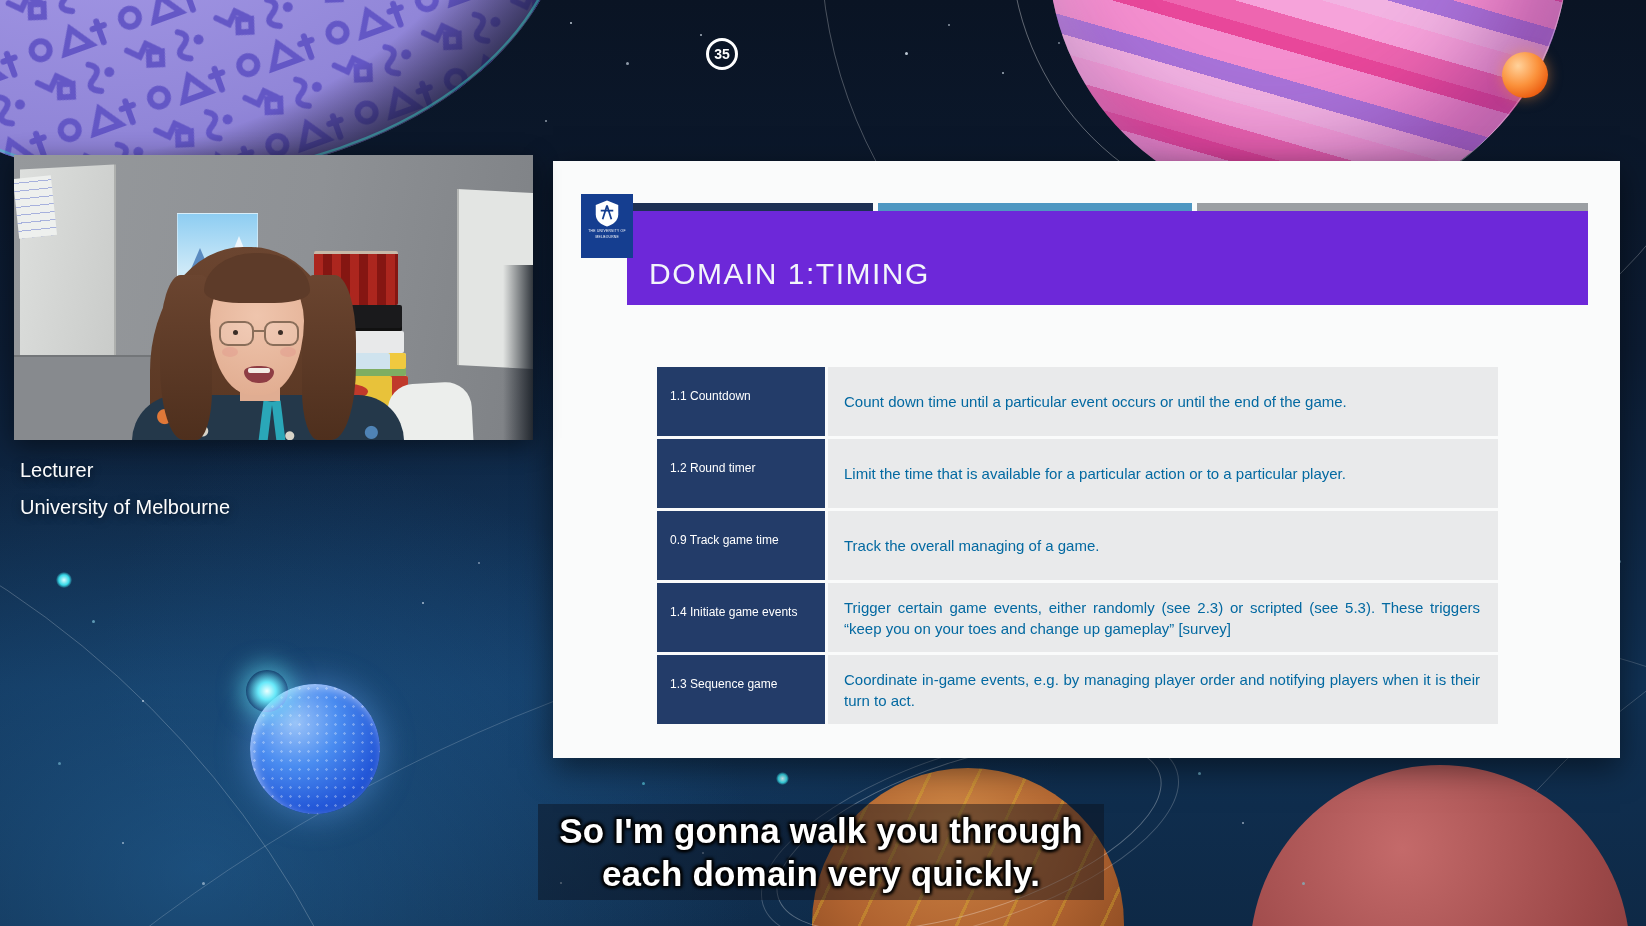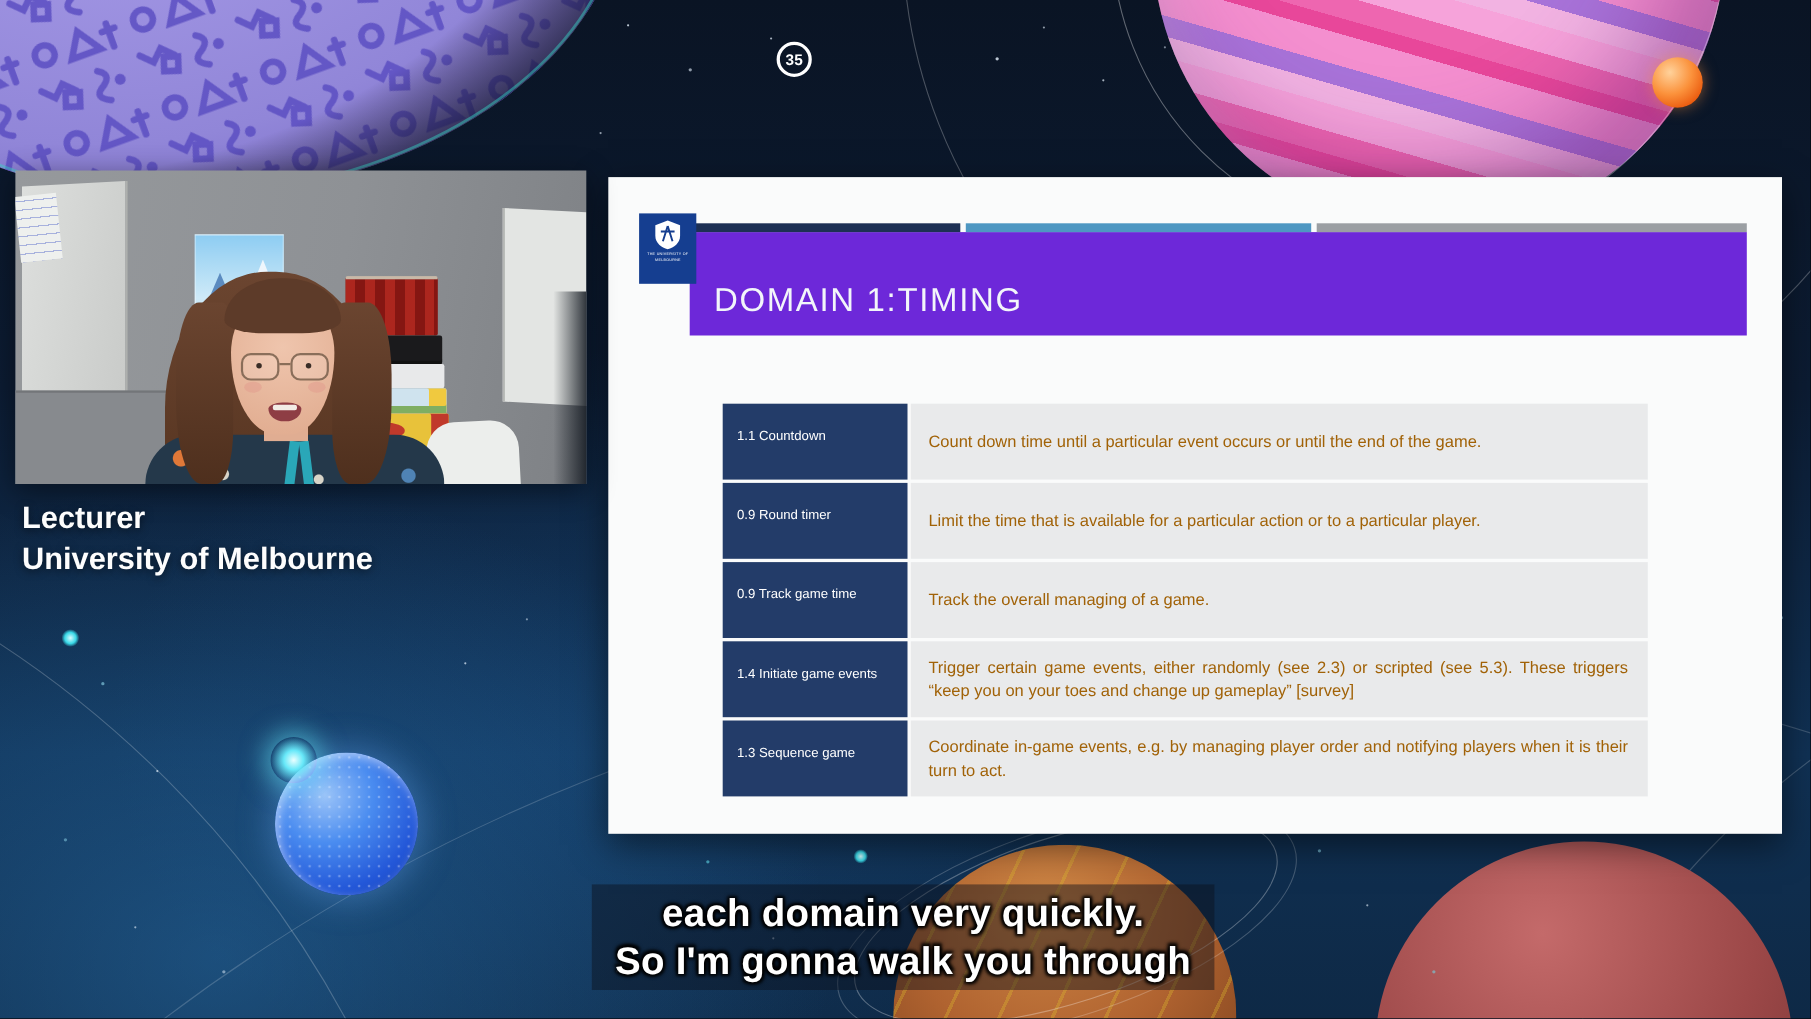--- a/index.html
+++ b/index.html
@@ -98,39 +98,39 @@
   #webcam .lens{ position:absolute; top:166px; width:35px; height:25px; border:2px solid rgba(120,95,75,.85); border-radius:9px; background:rgba(255,242,236,.16); }
   #webcam .bridge{ left:240px; top:175px; width:10px; height:2px; background:rgba(120,95,75,.85); }
   #webcam .eye{ position:absolute; top:175px; width:5px; height:5px; background:#3a2d26; border-radius:50%; }
   #webcam .mouth{ left:230px; top:211px; width:30px; height:17px; background:#8e3d44; border-radius:45% 45% 50% 50% / 35% 35% 70% 70%; overflow:hidden; }
   #webcam .teeth{ left:4px; top:2px; width:22px; height:5px; background:#f2ece6; border-radius:2px; position:absolute; }
   #webcam .blush{ position:absolute; top:192px; width:16px; height:10px; background:rgba(226,148,138,.4); border-radius:50%; }
 
   
   #nameplate{ left:20px; top:452px; z-index:15; color:#fdfdfd; text-shadow:0 2px 8px rgba(0,0,0,.55); }
   #nameplate .n1{ font-size:30px; font-weight:700; line-height:38px; }
-  #nameplate .n2, #nameplate .n3{ font-size:28px; font-weight:700; line-height:37px; }
+  #nameplate .n2, #nameplate .n3{ font-size:20px; font-weight:400; line-height:37px; }
 
   
   #slide{ left:553px; top:161px; width:1067px; height:597px; background:#fafbfb; z-index:10; box-shadow:0 10px 30px rgba(0,0,0,.5); }
   #uom-logo{ left:28px; top:33px; width:52px; height:64px; background:#153e90; z-index:3; color:#fff;
     display:flex; flex-direction:column; align-items:center; padding-top:4px; }
   #uom-logo .uline{ font-size:6px; transform:scale(.55); transform-origin:center; line-height:6px; white-space:nowrap; letter-spacing:.5px; }
   .bar{ position:absolute; top:42px; height:8px; z-index:2; }
   #bar-navy{ left:37px; width:283px; background:#1d3054; }
   #bar-blue{ left:325px; width:314px; background:#4e97c2; }
   #bar-gray{ left:644px; width:391px; background:#9b9fa3; }
   #title-box{ left:74px; top:50px; width:961px; height:94px; background:#6d28d9; z-index:1;
     display:flex; align-items:flex-end; padding:0 0 14px 22px; }
   #slide-title{ color:#f2f5fa; font-size:30px; font-weight:500; letter-spacing:1.5px; }
   #timing-table{ left:104px; top:206px; width:841px; }
   .trow{ display:flex; height:69px; margin-bottom:3px; }
   .tlabel{ width:168px; margin-right:3px; background:#233c69; color:#fff; font-size:12px; font-weight:500;
     display:flex; align-items:center; padding:6px 10px 16px 13px; line-height:19px; }
-  .tdesc{ flex:1; background:#e9eaeb; color:#a16207; font-size:15px; line-height:21px;
+  .tdesc{ flex:1; background:#e9eaeb; color:#0369a1; font-size:15px; line-height:21px;
     display:flex; align-items:center; padding:6px 18px 6px 16px; text-align:justify; }
 
   
   #caption{ left:538px; top:804px; width:566px; height:96px; background:rgba(10,16,26,.45); z-index:20;
     display:flex; flex-direction:column; align-items:center; justify-content:center; }
   #caption div{ color:#fff; font-size:35px; font-weight:600; line-height:43px; letter-spacing:.2px;
     text-shadow:2px 2px 3px rgba(0,0,0,.95), -2px -2px 3px rgba(0,0,0,.95), 2px -2px 3px rgba(0,0,0,.95), -2px 2px 3px rgba(0,0,0,.95); }
 </style>
 </head>
 <body>
@@ -280,36 +280,36 @@
       </svg>
       <span class="uline">THE UNIVERSITY OF</span>
       <span class="uline">MELBOURNE</span>
     </div>
     <div id="timing-table" class="abs">
         <div class="trow">
           <div class="tlabel">1.1 Countdown</div>
           <div class="tdesc">Count down time until a particular event occurs or until the end of the game.</div>
         </div>
         <div class="trow">
-          <div class="tlabel">0.9 Round timer</div>
+          <div class="tlabel">1.2 Round timer</div>
           <div class="tdesc">Limit the time that is available for a particular action or to a particular player.</div>
         </div>
         <div class="trow">
           <div class="tlabel">0.9 Track game time</div>
           <div class="tdesc">Track the overall managing of a game.</div>
         </div>
         <div class="trow">
           <div class="tlabel">1.4 Initiate game events</div>
           <div class="tdesc">Trigger certain game events, either randomly (see 2.3) or scripted (see 5.3). These triggers “keep you on your toes and change up gameplay” [survey]</div>
         </div>
         <div class="trow">
           <div class="tlabel">1.3 Sequence game</div>
           <div class="tdesc">Coordinate in-game events, e.g. by managing player order and notifying players when it is their turn to act.</div>
         </div>
       </div>
   </div>
 
   <div id="caption" class="abs">
+    <div>So I'm gonna walk you through</div>
     <div>each domain very quickly.</div>
-    <div>So I'm gonna walk you through</div>
   </div>
 
 </div>
 
 </body></html>

